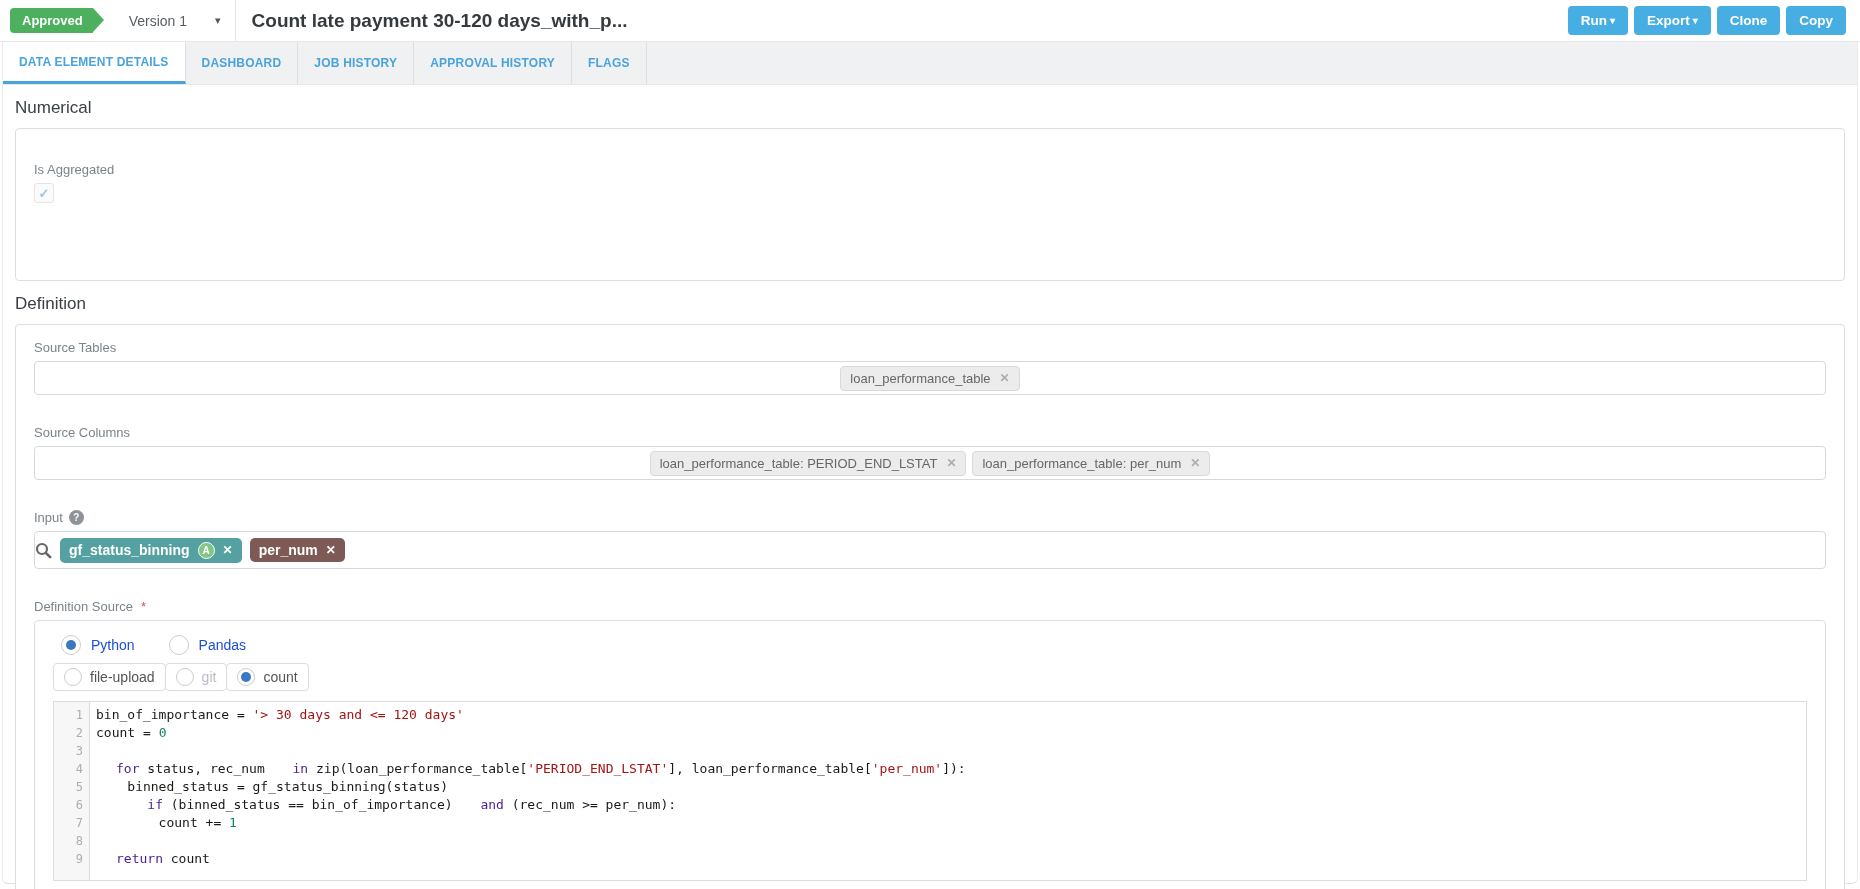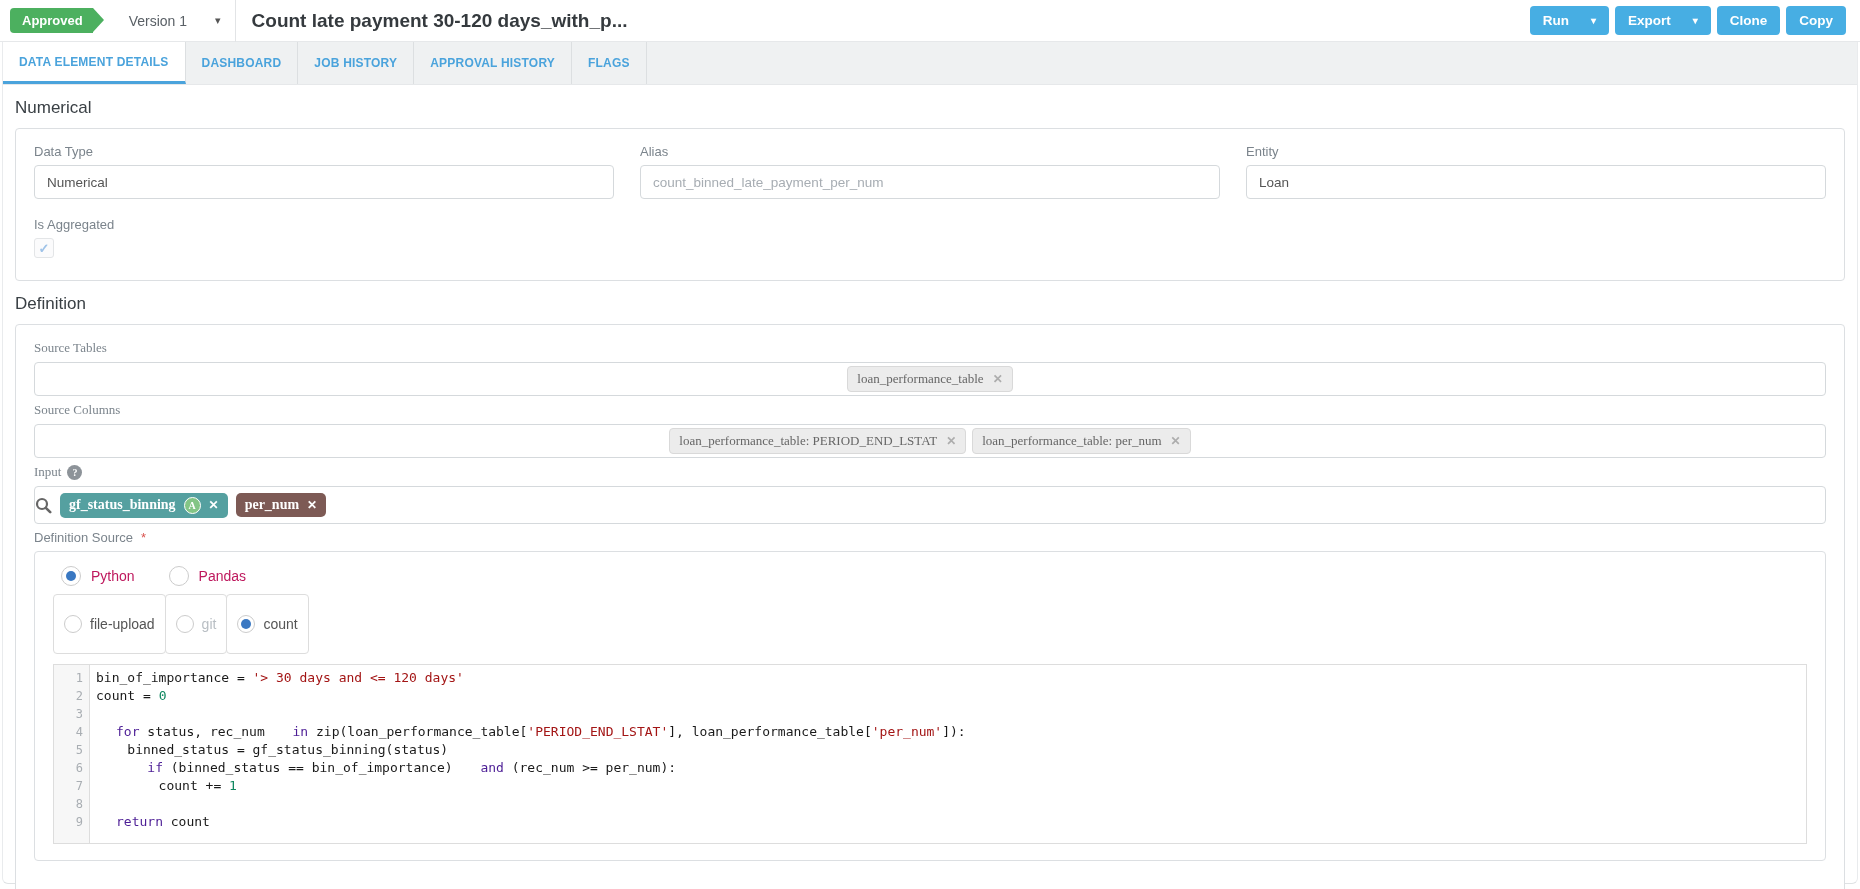--- a/index.html
+++ b/index.html
@@ -17,21 +17,21 @@
             border-left:11px solid #4cb05f; }
   .version { display:flex; align-items:center; gap:28px; margin-left:22px; padding:0 14px;
             color:#5a6066; font-size:14px; cursor:pointer; height:42px; }
   .caret { font-size:11px; color:#555; }
   .v-divider { width:1px; height:42px; background:#e2e4e6; }
   .page-title { font-size:19px; font-weight:bold; color:#353a3e; margin-left:16px;
             flex:1; white-space:nowrap; overflow:hidden; }
   .actions { display:flex; gap:6px; }
   .btn { background:#47aee3; color:#fff; font-weight:bold; font-size:13.5px;
          border:none; border-radius:4px; padding:7px 13px; cursor:pointer;
-         display:inline-flex; align-items:center; gap:22px;
+         display:inline-flex; align-items:center; gap:3px;
          font-family:"Liberation Sans", sans-serif; }
   .btn .caret { color:#fff; font-size:10px; }
 
   
   .page-card { margin:0 2px; border-left:1px solid #e9ebed; border-right:1px solid #e9ebed;
                border-bottom:1px solid #dfe2e4; border-radius:0 0 6px 6px; height:842px; }
 
   
   .tabs { height:43px; background:#eff1f2; display:flex; border-bottom:1px solid #e6e8ea; }
   .tab { padding:0 16px; line-height:42px; font-size:12px; font-weight:bold;
@@ -54,21 +54,21 @@
                 padding:0 12px; font-size:13.5px; color:#555;
                 font-family:"Liberation Sans", sans-serif; background:#fff; }
   .text-input::placeholder { color:#a7adb3; }
   .agg-field { margin-top:18px; }
   .checkbox { width:20px; height:20px; border:1px solid #e3e5e7; border-radius:3px;
               background:#fbfbfc; display:flex; align-items:center; justify-content:center;
               color:#9fc3e8; font-size:13px; font-weight:bold; cursor:pointer; }
   .attr-card { height:153px; }
 
   
-  .def-field { margin-bottom:6px;font-family:Liberation Serif, serif; }
+  .def-field { margin-bottom:30px; }
   .tagbox { border:1px solid #d5d9dc; border-radius:4px; min-height:34px; padding:3px 4px;
             display:flex; align-items:center; gap:6px; background:#fff;justify-content:center; }
   .gray-tag { background:#ececec; border:1px solid #d9d9d9; border-radius:4px; color:#666;
               font-size:13px; padding:4px 9px; display:inline-flex; align-items:center;
               gap:9px; }
   .gray-tag .x { color:#adadad; font-size:12px; font-weight:bold; cursor:pointer; }
 
   .searchbox { border:1px solid #d5d9dc; border-radius:4px; height:38px; padding:0 0;
                display:flex; align-items:center; gap:8px; background:#fff; }
   .color-tag { border-radius:5px; color:#fff; font-size:14px; font-weight:bold;
@@ -77,28 +77,28 @@
   .a-badge { width:17px; height:17px; border-radius:50%; background:#83c585;
              border:1px solid #fff; color:#fff; font-size:10px; font-weight:bold;
              display:inline-flex; align-items:center; justify-content:center; }
   .help-icon { width:15px; height:15px; border-radius:50%; background:#8d9399; color:#fff;
                font-size:10px; font-weight:bold; display:inline-flex; align-items:center;
                justify-content:center; }
 
   
   .subcard { border:1px solid #dcdfe2; border-radius:4px; padding:14px 18px 16px 18px; }
   .radio-row { display:flex; align-items:center; gap:34px; margin-left:8px; }
-  .radio { display:flex; align-items:center; gap:10px; font-size:14px; color:#be185d;
+  .radio { display:flex; align-items:center; gap:10px; font-size:14px; color:#1d4ed8;
            cursor:pointer; }
   .radio-circle { width:20px; height:20px; border-radius:50%; border:1px solid #ccc;
                   background:#fff; display:flex; align-items:center; justify-content:center; }
   .radio-circle.sel::after { content:""; width:10px; height:10px; border-radius:50%;
                   background:#3a78c2; }
   .boxed-row { display:flex; margin-top:8px; }
-  .radio-box { border:1px solid #ddd; border-radius:4px; padding:20px 10px; display:flex;
+  .radio-box { border:1px solid #ddd; border-radius:4px; padding:4px 10px; display:flex;
                align-items:center; gap:8px; font-size:14px; color:#555; cursor:pointer;
                margin-right:-1px; background:#fff; }
   .radio-box .radio-circle { width:18px; height:18px; }
   .radio-box.dim { color:#b8bec3; }
 
   
   .editor { border:1px solid #ddd; margin-top:10px; display:flex; background:#fff;
             font-family:"DejaVu Sans Mono", monospace; font-size:13px; line-height:18px;
             height:180px; cursor:text; }
   .gutter { width:36px; background:#f7f7f7; border-right:1px solid #ddd; text-align:right;
@@ -147,34 +147,20 @@
     <div class="tab">DASHBOARD</div>
     <div class="tab">JOB HISTORY</div>
     <div class="tab">APPROVAL HISTORY</div>
     <div class="tab">FLAGS</div>
   </nav>
 
   <div class="content">
 
     <h2 class="section-heading">Numerical</h2>
     <section class="card attr-card">
-      <div class="attr-grid">
-        <div>
-          <div class="field-label">Data Type</div>
-          <input class="text-input" value="Numerical" style="">
-        </div>
-        <div>
-          <div class="field-label">Alias</div>
-          <input class="text-input" placeholder="count_binned_late_payment_per_num" style="">
-        </div>
-        <div>
-          <div class="field-label">Entity</div>
-          <input class="text-input" value="Loan" style="">
-        </div>
-      </div>
       <div class="agg-field">
         <div class="field-label">Is Aggregated</div>
         <div class="checkbox">
           <span>✓</span>
         </div>
       </div>
     </section>
 
     <h2 class="section-heading">Definition</h2>
     <section class="card def-card">

